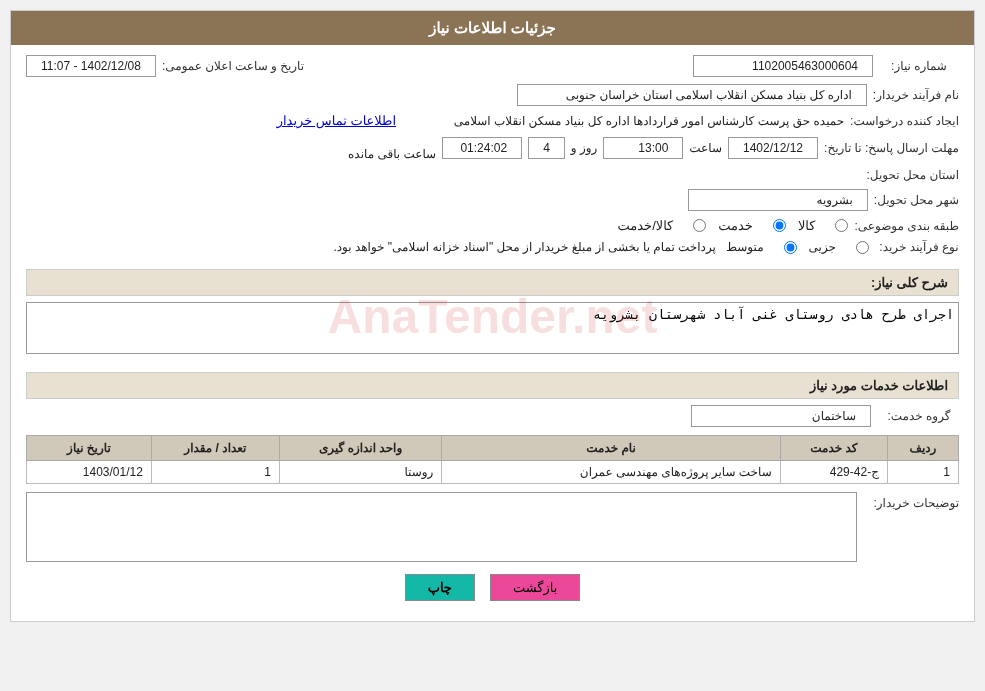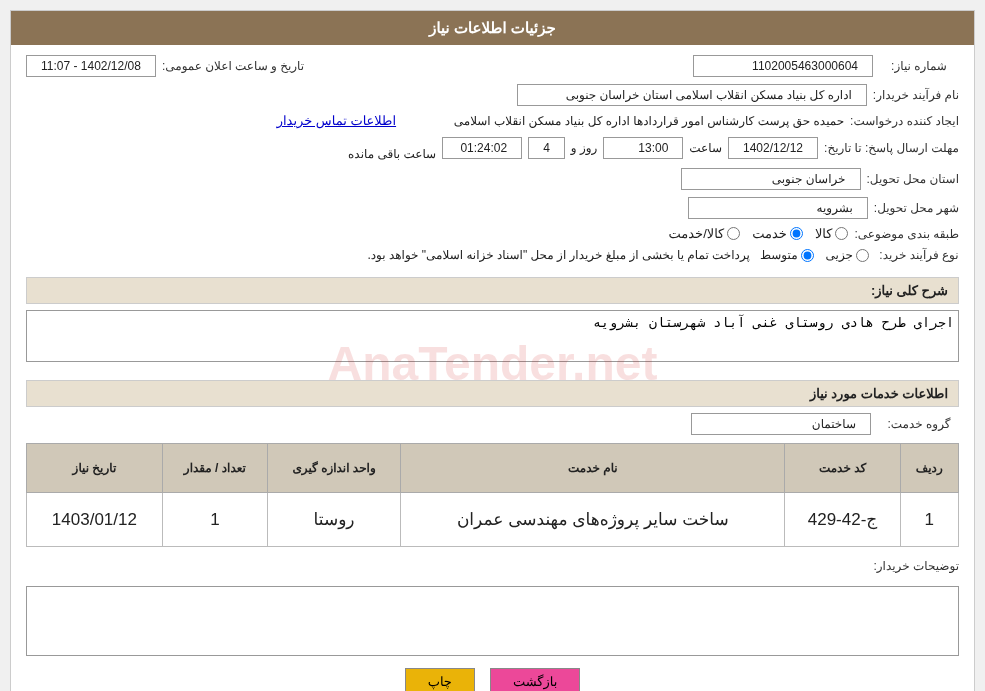--- a/index.html
+++ b/index.html
@@ -71,21 +71,21 @@
       text-align: center;
     }
     .radio-group {
       display: flex;
       align-items: center;
       gap: 12px;
     }
     .radio-item {
       display: flex;
       align-items: center;
-      gap: 3px;
+      gap: 20px;
     }
     .section-header {
       background: #e8e0d0;
       border: 1px solid #ccc;
       padding: 5px 10px;
       font-weight: bold;
       font-size: 13px;
       margin: 15px 0 6px 0;
     }
     .textarea-box {
@@ -103,38 +103,37 @@
       margin-bottom: 8px;
     }
     table.service-table {
       width: 100%;
       border-collapse: collapse;
       margin-bottom: 8px;
     }
     table.service-table th {
       background: #d0c8b8;
       border: 1px solid #aaa;
-      padding: 17px 8px;
+      padding: 5px 8px;
       text-align: center;
       font-size: 12px;
       font-weight: bold;
     }
     table.service-table td {
       border: 1px solid #bbb;
-      padding: 16px 8px;
-      text-align: center;
-      font-size: 17px;
+      padding: 4px 8px;
+      text-align: right;
+      font-size: 12px;
       background: #fff;
     }
     .buyer-notes-row {
       display: flex;
       align-items: flex-start;
-      gap: 13px;
+      gap: 22px;
       margin-bottom: 10px;
-      flex-direction: column;
     }
     .buyer-notes-label {
       min-width: 80px;
       text-align: right;
       font-size: 12px;
       padding-top: 4px;
     }
     .button-row {
       display: flex;
       justify-content: center;
@@ -143,21 +142,22 @@
       padding-bottom: 10px;
     }
     .btn {
       padding: 5px 22px;
       font-size: 13px;
       cursor: pointer;
       border: 1px solid #888;
       background: #e8e8e8;
     }
     .btn-print {
-      background: #eab308;
+      background: #14b8a6;
+      font-weight: bold;
     }
     .btn-back {
       background: #ec4899;
     }
     .watermark-area {
       position: relative;
       overflow: hidden;
     }
     .watermark {
       position: absolute;
@@ -222,21 +222,20 @@
         <span style="font-size:12px;">ساعت</span>
         <div class="value-box xsmall">13:00</div>
         <span style="font-size:12px;">روز و</span>
         <div class="value-box" style="min-width:30px;">4</div>
         <div class="value-box xsmall">01:24:02</div>
         <span style="font-size:12px;margin-top:12px;">ساعت باقی مانده</span>
       </div>
 
       <div class="info-row">
         <span class="label">استان محل تحویل:</span>
-        <div class="value-box medium">خراسان جنوبی</div>
       </div>
 
       <div class="info-row">
         <span class="label">شهر محل تحویل:</span>
         <div class="value-box medium">بشرویه</div>
       </div>
 
       <div class="info-row">
         <span class="label">طبقه بندی موضوعی:</span>
         <div class="radio-group">

